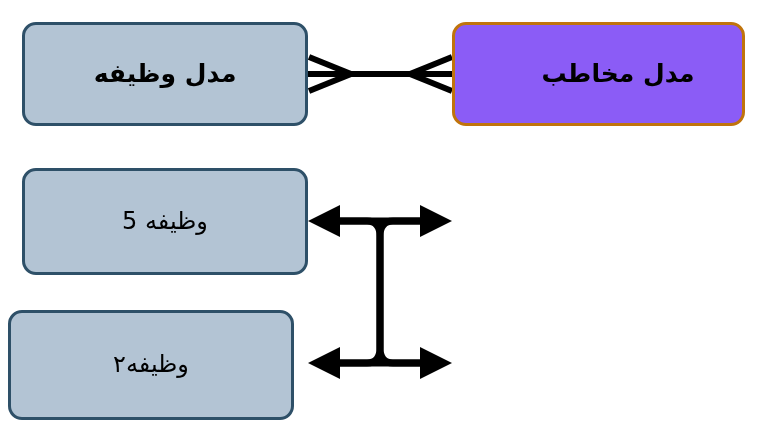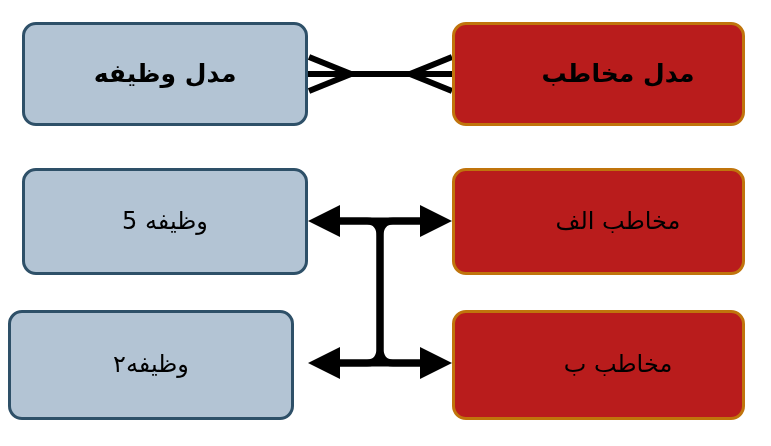--- a/index.html
+++ b/index.html
@@ -28,21 +28,21 @@
     direction: rtl;
     color: #000000;
     line-height: 1.15;
     user-select: none;
   }
   .node-blue {
     background: #B3C4D4;
     border: 3px solid #2E5068;
   }
   .node-orange {
-    background: #b91c1c;
+    background: #8b5cf6;
     border: 3px solid #C0740C;
     padding-left: 39px;
   }
   .node-label {
     display: block;
     padding: 0 10px;
     white-space: nowrap;
   }
   .lbl-bold { font-weight: bold; font-size: 25px; }
   .lbl-reg  { font-weight: normal; font-size: 24px; }
@@ -109,25 +109,19 @@
   </div>
 
   <div class="node node-orange" id="node-contact-model">
     <span class="node-label lbl-bold">مدل مخاطب</span>
   </div>
 
   <div class="node node-blue" id="node-task-1">
     <span class="node-label lbl-reg">وظیفه 5</span>
   </div>
 
-  <div class="node node-orange" id="node-contact-a">
-    <span class="node-label lbl-reg">مخاطب الف</span>
-  </div>
 
   <div class="node node-blue" id="node-task-2">
     <span class="node-label lbl-reg">وظیفه۲</span>
   </div>
 
-  <div class="node node-orange" id="node-contact-b">
-    <span class="node-label lbl-reg">مخاطب ب</span>
-  </div>
 
 </div>
 
 </body></html>

